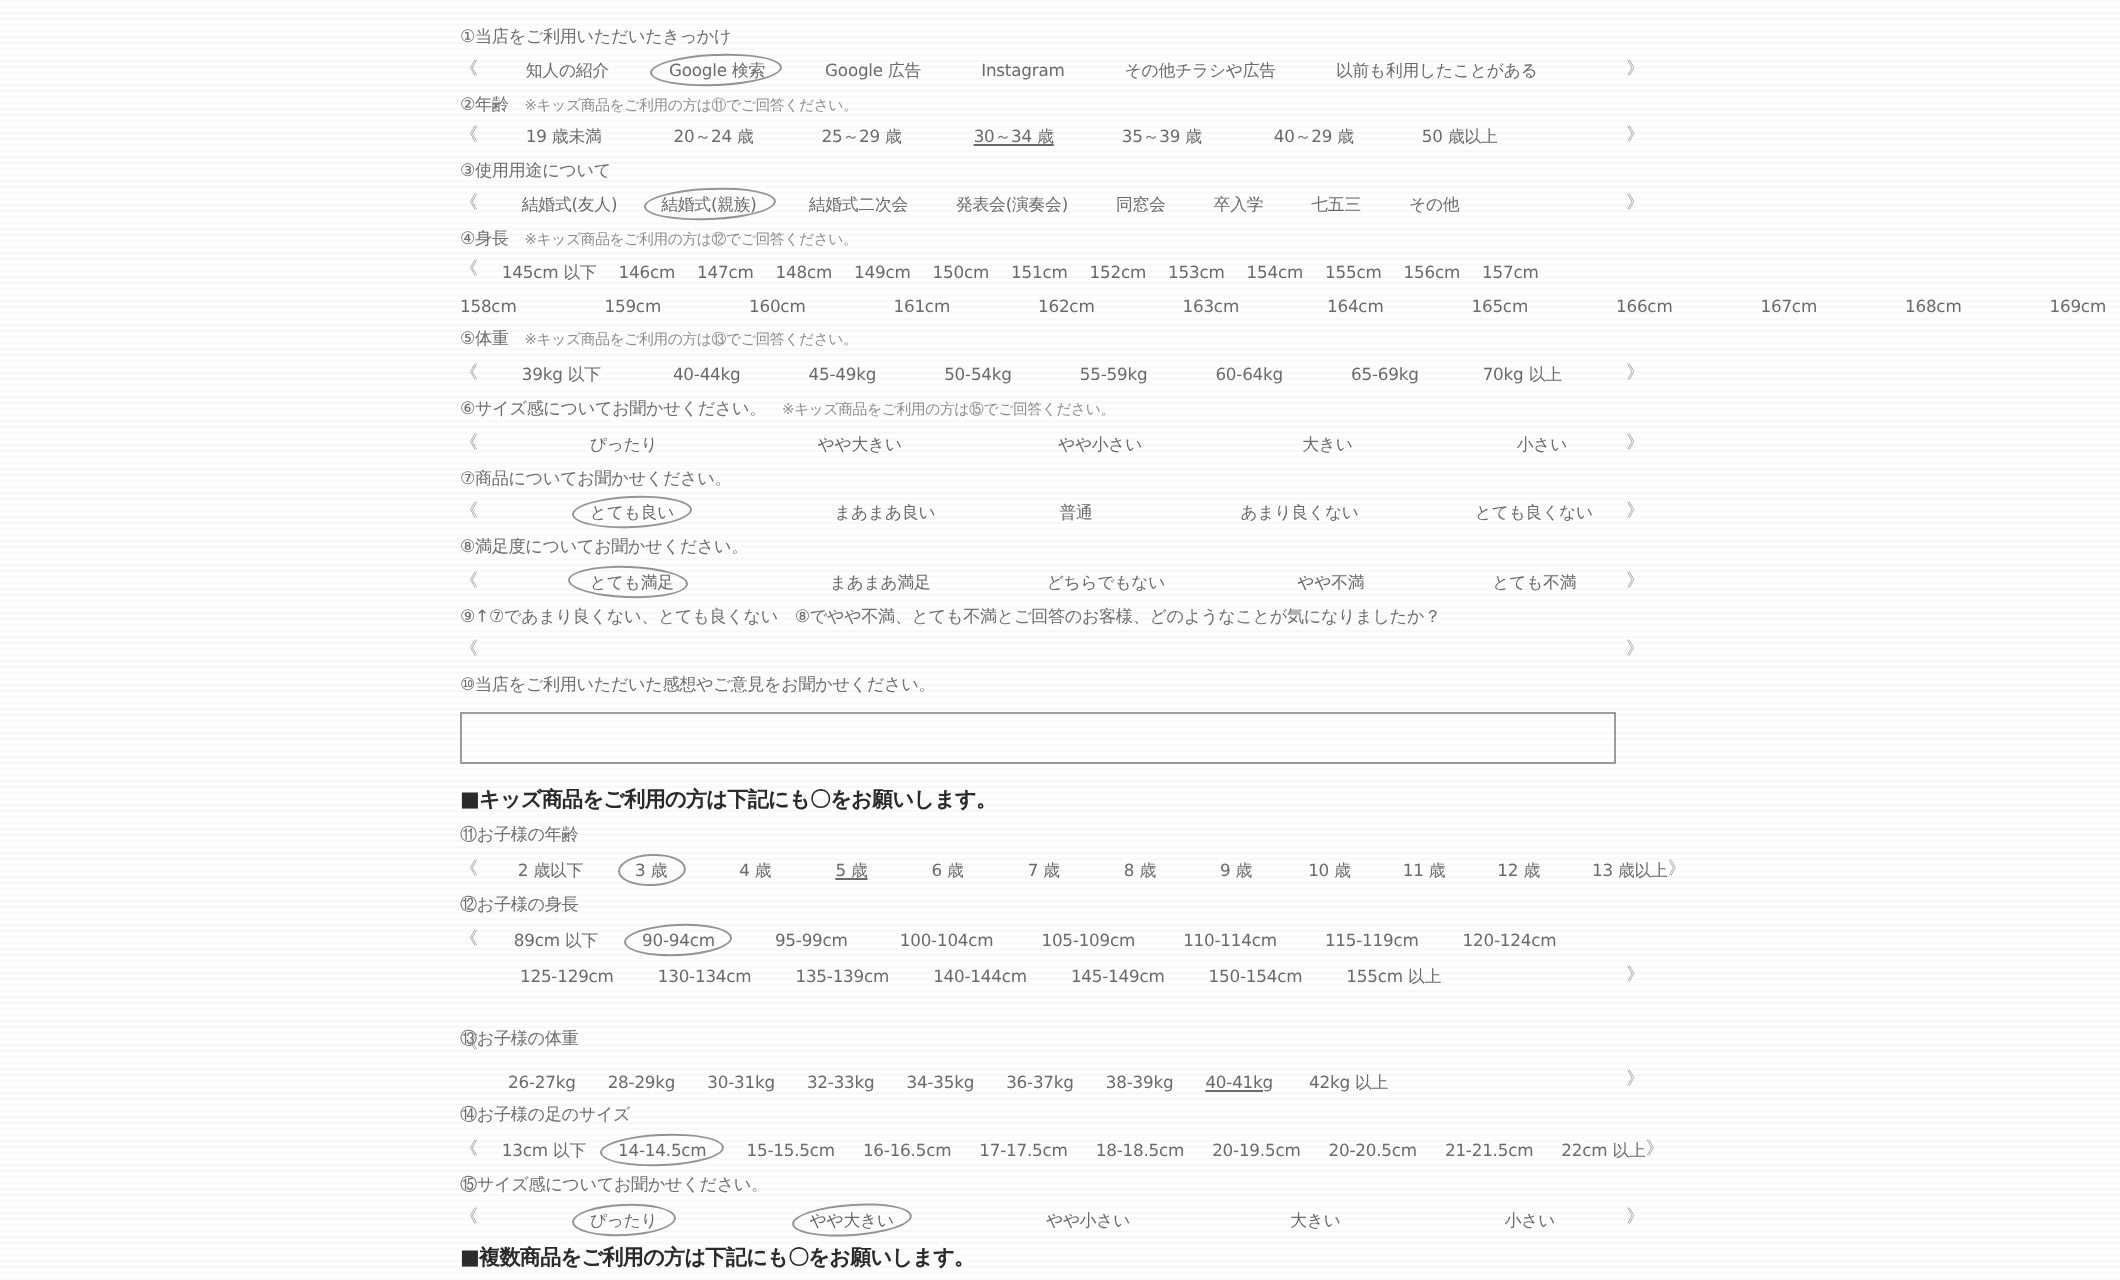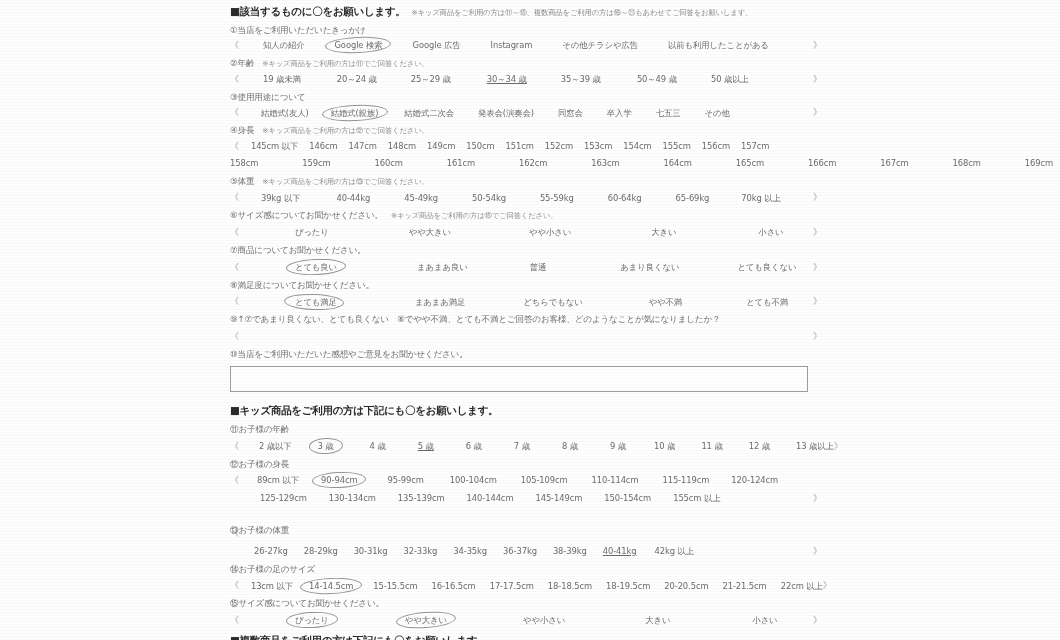--- a/index.html
+++ b/index.html
@@ -138,23 +138,20 @@
     background-image:
       repeating-linear-gradient(0deg, rgba(0,0,0,.5) 0 1px, transparent 1px 3px);
   }
 </style>
 </head>
 <body>
 
 <div id="scan-page">
   <div id="sheet">
 
-    <div class="row sec-head" style="top:6px;">
-      <span>■該当するものに〇をお願いします。</span><span class="note">※キッズ商品をご利用の方は⑪～⑮、複数商品をご利用の方は⑯～㉑もあわせてご回答をお願いします。</span>
-    </div>
 
     <div class="row q" style="top:15px;">
       <span>①当店をご利用いただいたきっかけ</span>
     </div>
     <div class="row opts sp-wide" style="top:22px; width:592px;">
       <span class="brk brk-l">《</span>
       <span class="items" style="padding-left:22px;">
         <span class="opt">知人の紹介</span>
         <span class="opt circled">Google 検索</span>
         <span class="opt">Google 広告</span>
@@ -169,21 +166,21 @@
       <span>②年齢</span><span class="note">※キッズ商品をご利用の方は⑪でご回答ください。</span>
     </div>
     <div class="row opts sp-wide" style="top:38px; width:592px;">
       <span class="brk brk-l">《</span>
       <span class="items" style="padding-left:22px;">
         <span class="opt" style="margin-right:36px;">19 歳未満</span>
         <span class="opt" style="margin-right:34px;">20～24 歳</span>
         <span class="opt" style="margin-right:36px;">25～29 歳</span>
         <span class="opt" style="margin-right:34px;text-decoration:underline;">30～34 歳</span>
         <span class="opt" style="margin-right:36px;">35～39 歳</span>
-        <span class="opt" style="margin-right:34px;">50～49 歳</span>
+        <span class="opt" style="margin-right:34px;">40～29 歳</span>
         <span class="opt">50 歳以上</span>
       </span>
       <span class="brk brk-r">》</span>
     </div>
 
     <div class="row q" style="top:47px;">
       <span>③使用用途について</span>
     </div>
     <div class="row opts" style="top:54px; width:592px;">
       <span class="brk brk-l">《</span>
@@ -400,21 +397,21 @@
     </div>
     <div class="row opts" style="top:279px; width:592px;">
       <span class="brk brk-l">《</span>
       <span class="items" style="padding-left:10px;">
         <span class="opt" style="margin-right:16px;">13cm 以下</span>
         <span class="opt circled" style="margin-right:20px;">14-14.5cm</span>
         <span class="opt" style="margin-right:14px;">15-15.5cm</span>
         <span class="opt" style="margin-right:14px;">16-16.5cm</span>
         <span class="opt" style="margin-right:14px;">17-17.5cm</span>
         <span class="opt" style="margin-right:14px;">18-18.5cm</span>
-        <span class="opt" style="margin-right:14px;">18-19.5cm</span>
+        <span class="opt" style="margin-right:14px;">20-19.5cm</span>
         <span class="opt" style="margin-right:14px;">20-20.5cm</span>
         <span class="opt" style="margin-right:14px;">21-21.5cm</span>
         <span class="opt">22cm 以上</span>
       </span>
       <span class="brk brk-r">》</span>
     </div>
 
     <div class="row q" style="top:288px;">
       <span>⑮サイズ感についてお聞かせください。</span>
     </div>

